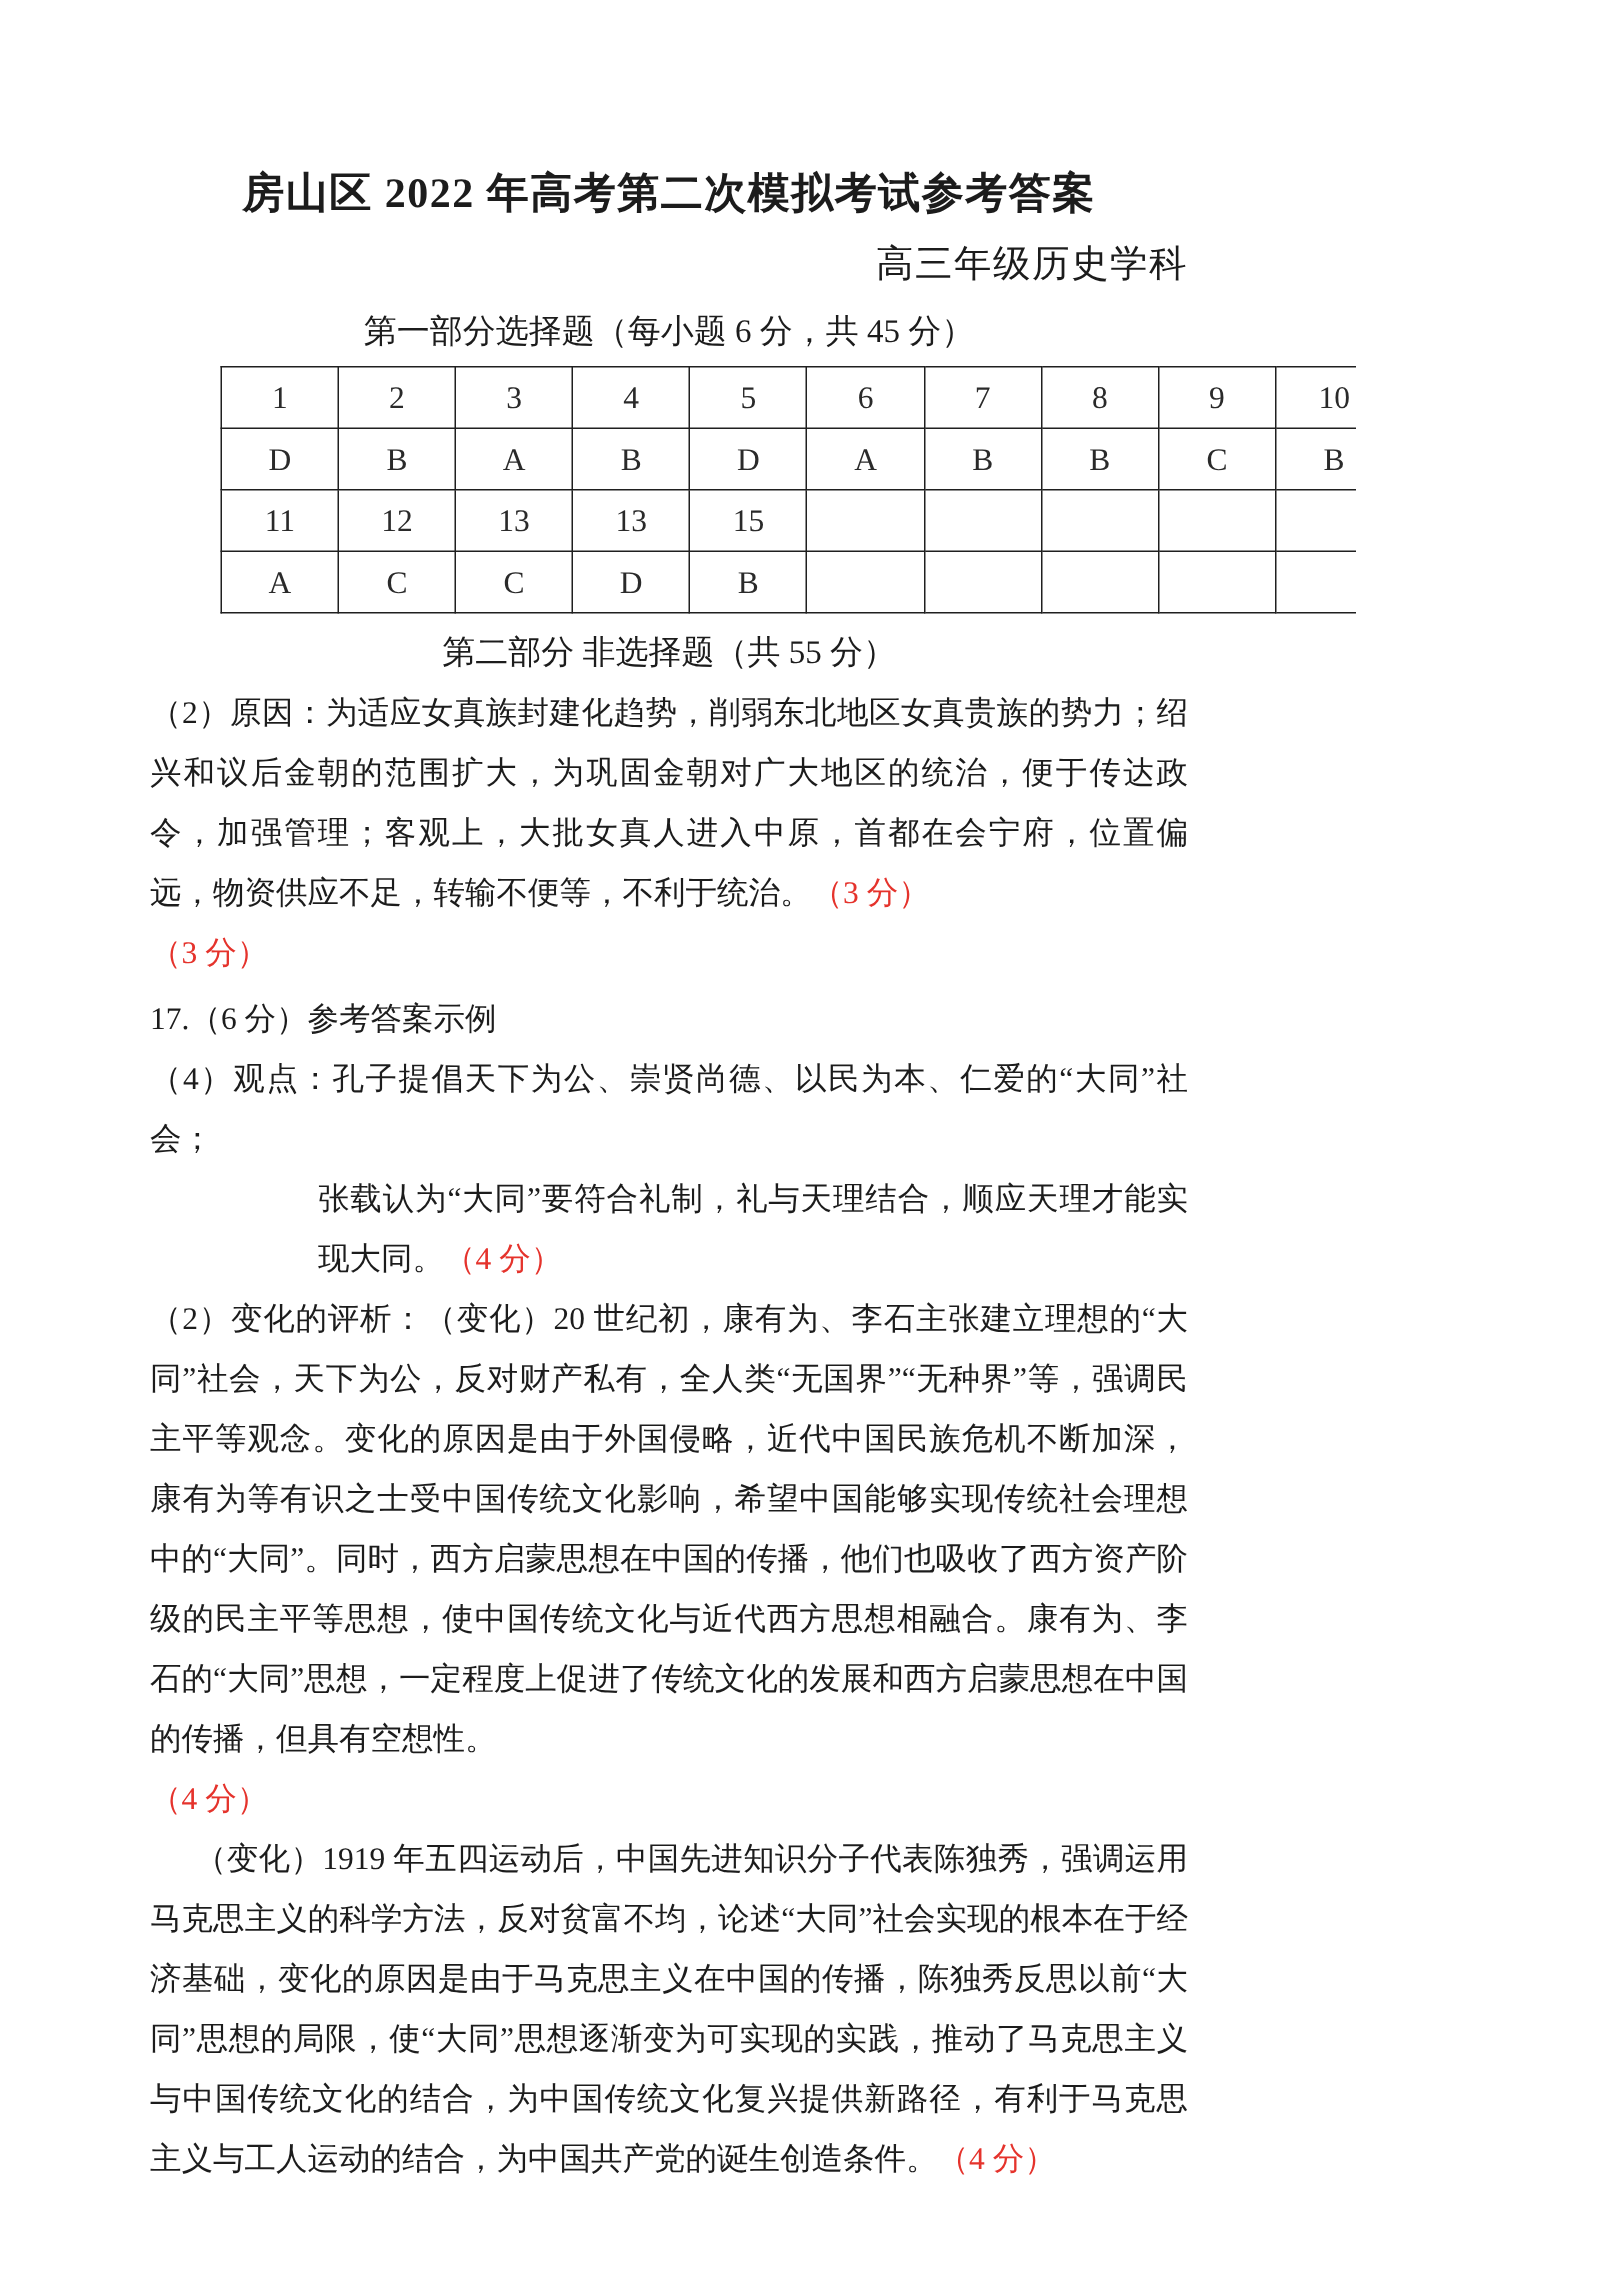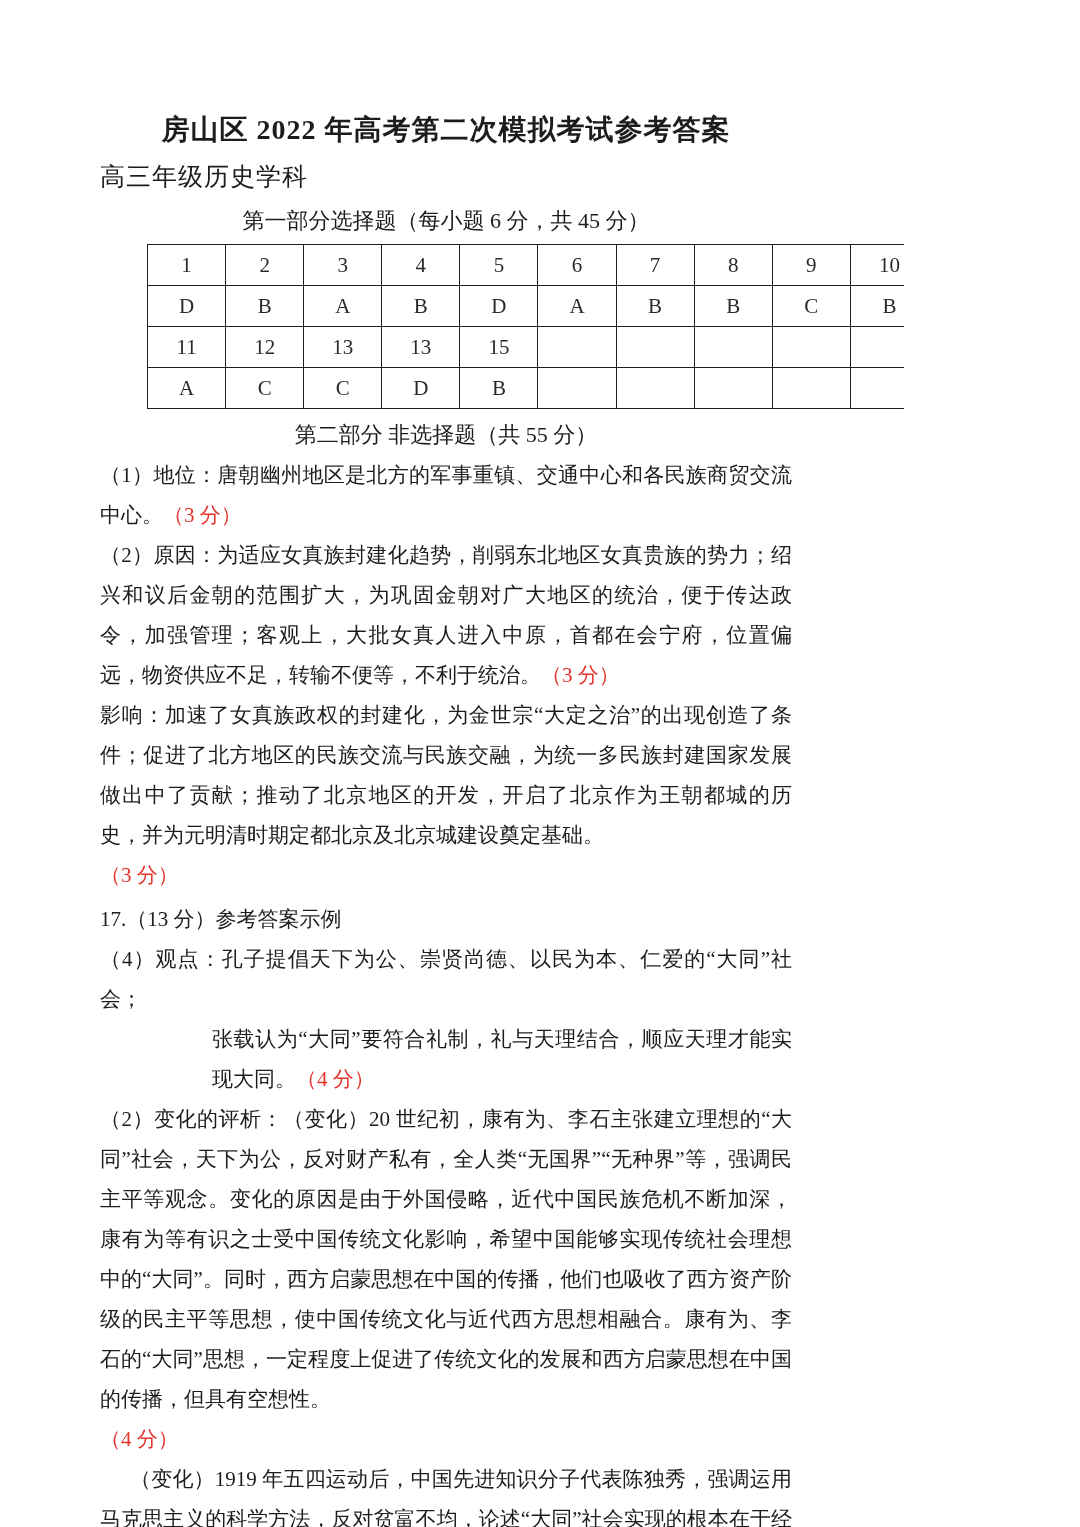--- a/index.html
+++ b/index.html
@@ -20,21 +20,21 @@
     margin-top: 16px;
   }
   .title {
     text-align: center;
     font-size: 28px;
     font-weight: bold;
     line-height: 36px;
     letter-spacing: 1px;
   }
   .subtitle {
-    text-align: left;
+    text-align: right;
     font-size: 25px;
     line-height: 34px;
     margin-top: 12px;
     letter-spacing: 1px;
   }
   .part-heading {
     text-align: center;
     font-size: 22px;
     line-height: 32px;
     margin-top: 11px;
@@ -140,28 +140,26 @@
           <td></td>
           <td></td>
           <td></td>
         </tr>
       </tbody>
   </table>
 
   <div class="part2-heading">第二部分  非选择题（共 55 分）</div>
 
   <div class="content">
-    <div class="para"><span>（1）地位：唐朝幽州地区是北方的军事重镇、交通中心和各民族商贸交流中心。</span><span class="score">（3 分）</span></div>
     <div class="para"><span>（2）原因：为适应女真族封建化趋势，削弱东北地区女真贵族的势力；绍兴和议后金朝的范围扩大，为巩固金朝对广大地区的统治，便于传达政令，加强管理；客观上，大批女真人进入中原，首都在会宁府，位置偏远，物资供应不足，转输不便等，不利于统治。</span><span class="score">（3 分）</span></div>
-    <div class="para"><span>影响：加速了女真族政权的封建化，为金世宗“大定之治”的出现创造了条件；促进了北方地区的民族交流与民族交融，为统一多民族封建国家发展做出中了贡献；推动了北京地区的开发，开启了北京作为王朝都城的历史，并为元明清时期定都北京及北京城建设奠定基础。</span></div>
     <div class="score-line">（3 分）</div>
   </div>
 
   <div class="content">
-    <div class="line">17.（13 分）参考答案示例</div>
+    <div class="line">17.（6 分）参考答案示例</div>
     <div class="para"><span>（4）观点：孔子提倡天下为公、崇贤尚德、以民为本、仁爱的“大同”社会；</span></div>
     <div class="para hang"><span>张载认为“大同”要符合礼制，礼与天理结合，顺应天理才能实现大同。</span><span class="score">（4 分）</span></div>
     <div class="para"><span>（2）变化的评析：（变化）20 世纪初，康有为、李石主张建立理想的“大同”社会，天下为公，反对财产私有，全人类“无国界”“无种界”等，强调民主平等观念。变化的原因是由于外国侵略，近代中国民族危机不断加深，康有为等有识之士受中国传统文化影响，希望中国能够实现传统社会理想中的“大同”。同时，西方启蒙思想在中国的传播，他们也吸收了西方资产阶级的民主平等思想，使中国传统文化与近代西方思想相融合。康有为、李石的“大同”思想，一定程度上促进了传统文化的发展和西方启蒙思想在中国的传播，但具有空想性。</span></div>
     <div class="score-line">（4 分）</div>
     <div class="para indent"><span>（变化）1919 年五四运动后，中国先进知识分子代表陈独秀，强调运用马克思主义的科学方法，反对贫富不均，论述“大同”社会实现的根本在于经济基础，变化的原因是由于马克思主义在中国的传播，陈独秀反思以前“大同”思想的局限，使“大同”思想逐渐变为可实现的实践，推动了马克思主义与中国传统文化的结合，为中国传统文化复兴提供新路径，有利于马克思主义与工人运动的结合，为中国共产党的诞生创造条件。</span><span class="score">（4 分）</span></div>
   </div>
 
 </div>
 
 </body></html>

